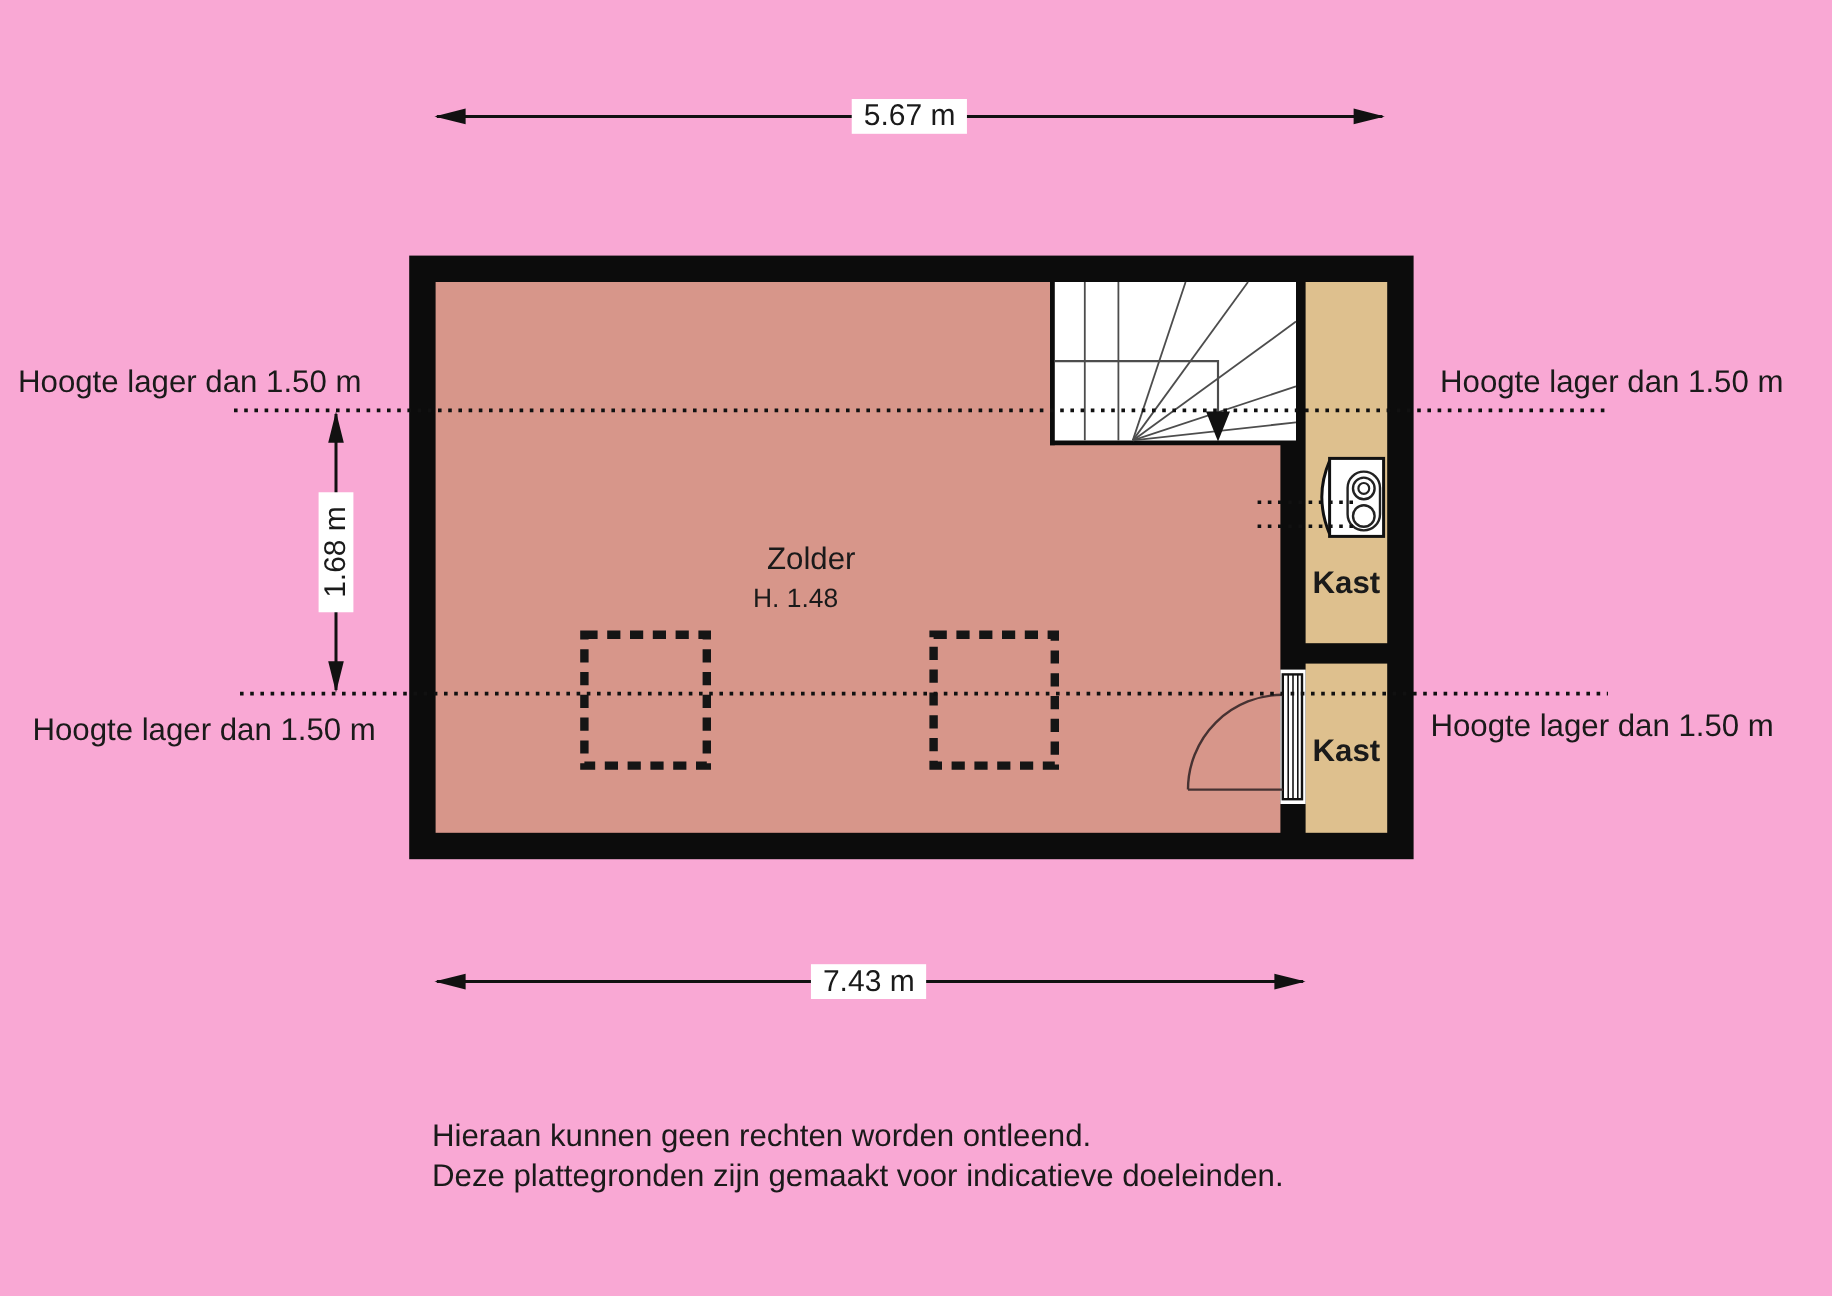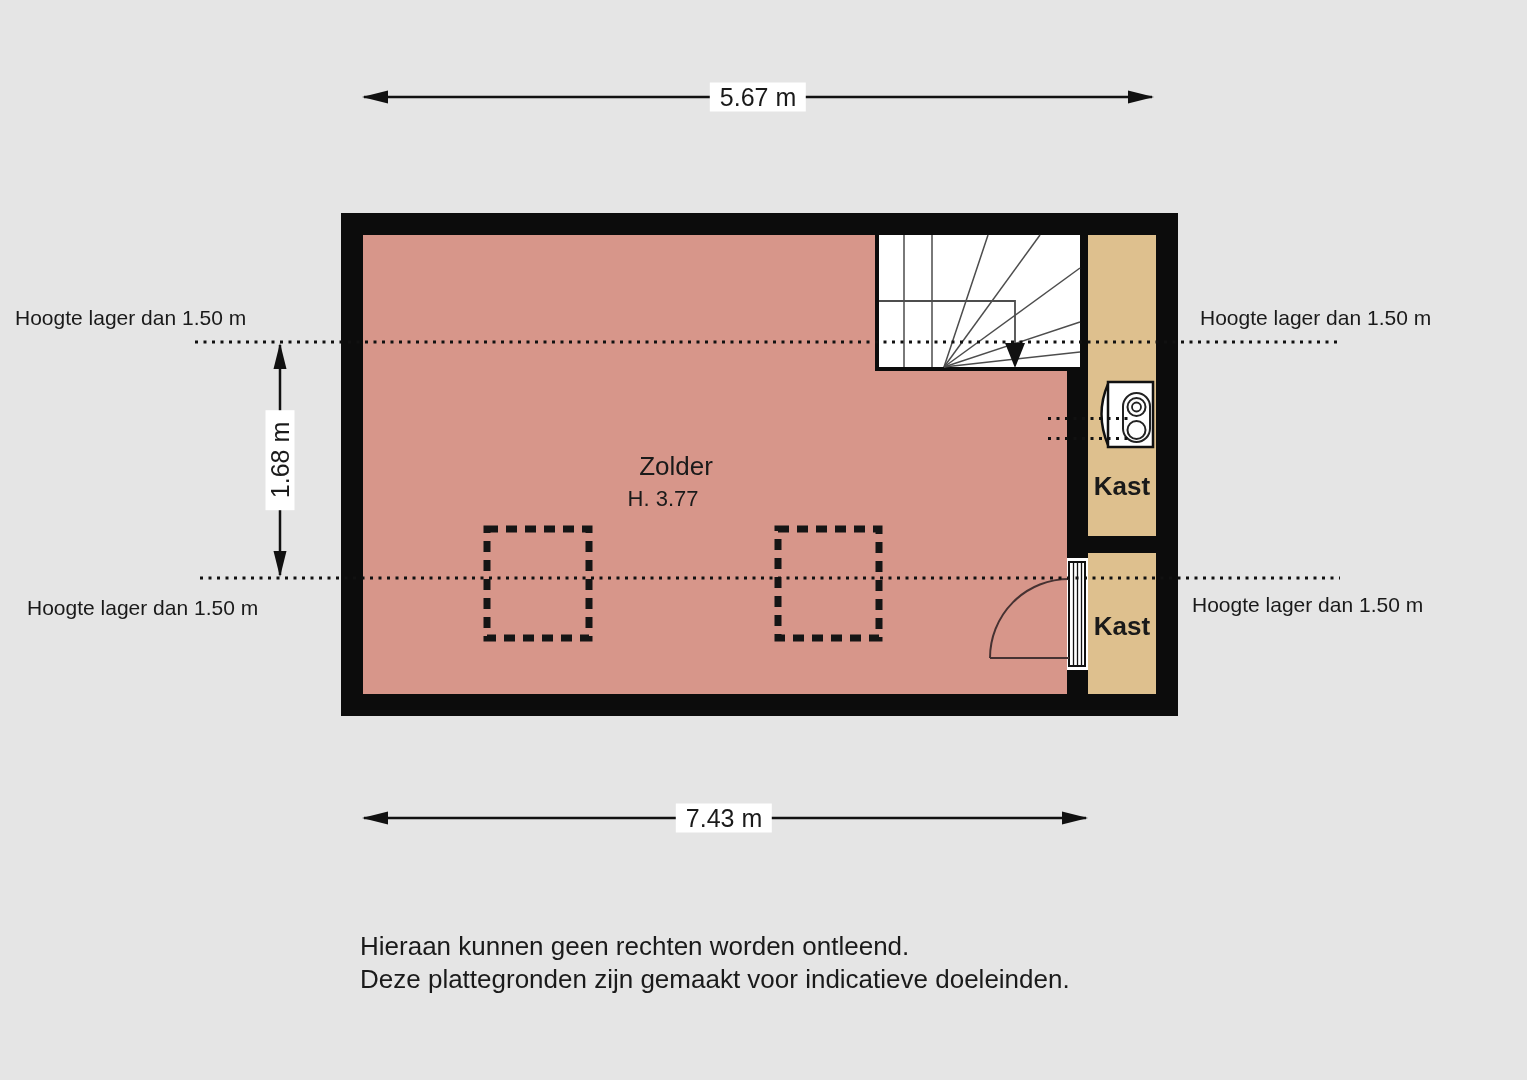--- a/index.html
+++ b/index.html
@@ -1,25 +1,25 @@
 <!DOCTYPE html>
 <html><head>
 <meta charset="utf-8">
 <style>
   html,body{margin:0;padding:0;background:#fff;}
-  .canvas{position:relative;width:1527px;height:1080px;background:#e5e5e5;overflow:hidden;
+  .canvas{position:relative;width:1527px;height:1080px;background:#f9a8d4;overflow:hidden;
           font-family:"Liberation Sans",sans-serif;}
   svg{position:absolute;left:0;top:0;}
   .lbl{position:absolute;color:#1a1a1a;white-space:nowrap;
        font-family:"Liberation Sans",sans-serif;}
   .center{transform:translate(-50%,-50%);}
   .vmid{transform:translateY(-50%);}
   .dim{font-size:25px;background:#fff;padding:0 10px;}
   .dim-vert{transform:translate(-50%,-50%) rotate(-90deg);font-size:25px;background:#fff;padding:0 12px;}
-  .ann{font-size:21px;}
+  .ann{font-size:26px;}
   .room-name{font-size:26px;}
   .room-h{font-size:22px;}
   .kast{font-size:26px;font-weight:bold;}
   .disclaimer{font-size:26px;line-height:33px;}
 </style>
 </head>
 <body>
 
 <div class="canvas">
 
@@ -121,21 +121,21 @@
   <div class="lbl ann vmid" style="left:15px;top:318px;">Hoogte lager dan 1.50 m</div>
 
   <div class="lbl ann vmid" style="left:27px;top:608px;">Hoogte lager dan 1.50 m</div>
 
   <div class="lbl ann vmid" style="left:1200px;top:318px;">Hoogte lager dan 1.50 m</div>
 
   <div class="lbl ann vmid" style="left:1192px;top:605px;">Hoogte lager dan 1.50 m</div>
 
   <div class="lbl room-name center" style="left:664px;top:466px;margin-left:12px;">Zolder</div>
 
-  <div class="lbl room-h center" style="left:663px;top:499px;">H. 3.77</div>
+  <div class="lbl room-h center" style="left:663px;top:499px;">H. 1.48</div>
 
   <div class="lbl kast center" style="left:1122px;top:486px;">Kast</div>
 
   <div class="lbl kast center" style="left:1122px;top:626px;">Kast</div>
 
   <div class="lbl disclaimer" style="left:360px;top:930px;">
     <div>Hieraan kunnen geen rechten worden ontleend.</div>
     <div>Deze plattegronden zijn gemaakt voor indicatieve doeleinden.</div>
   </div>
 

